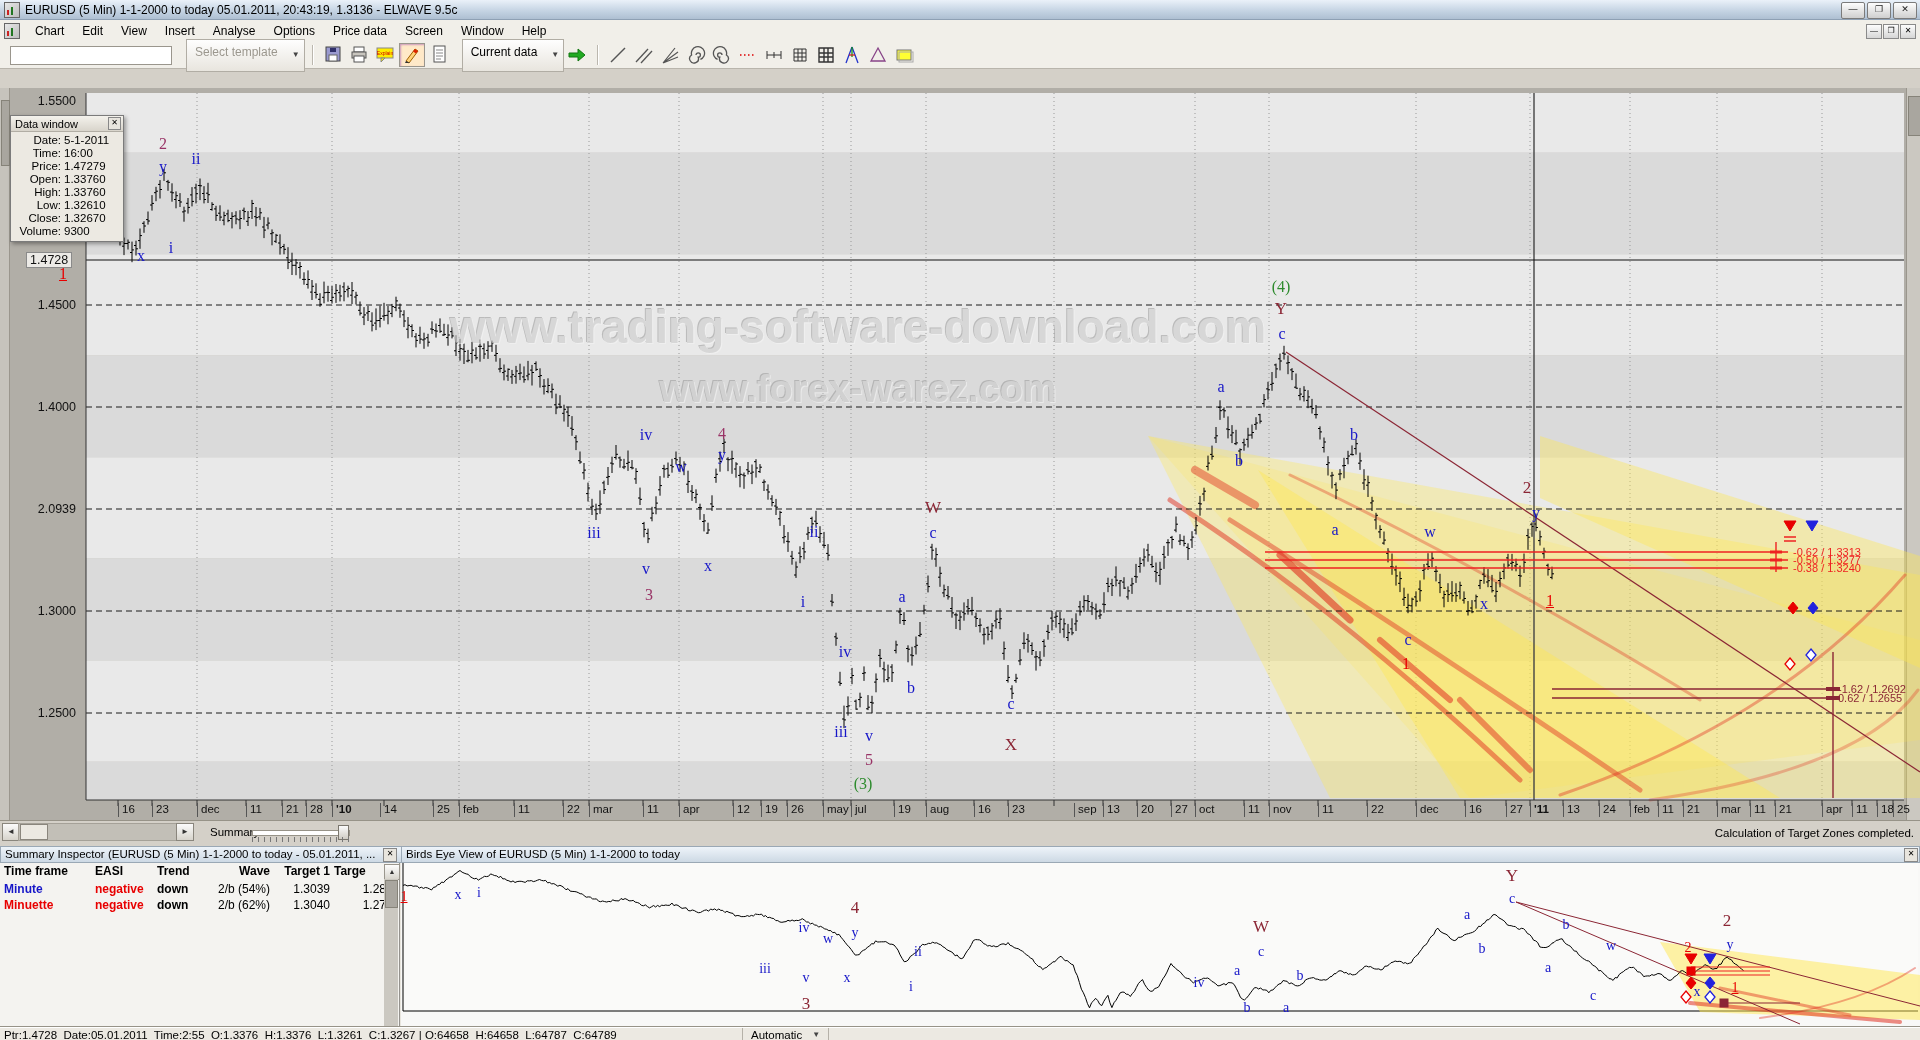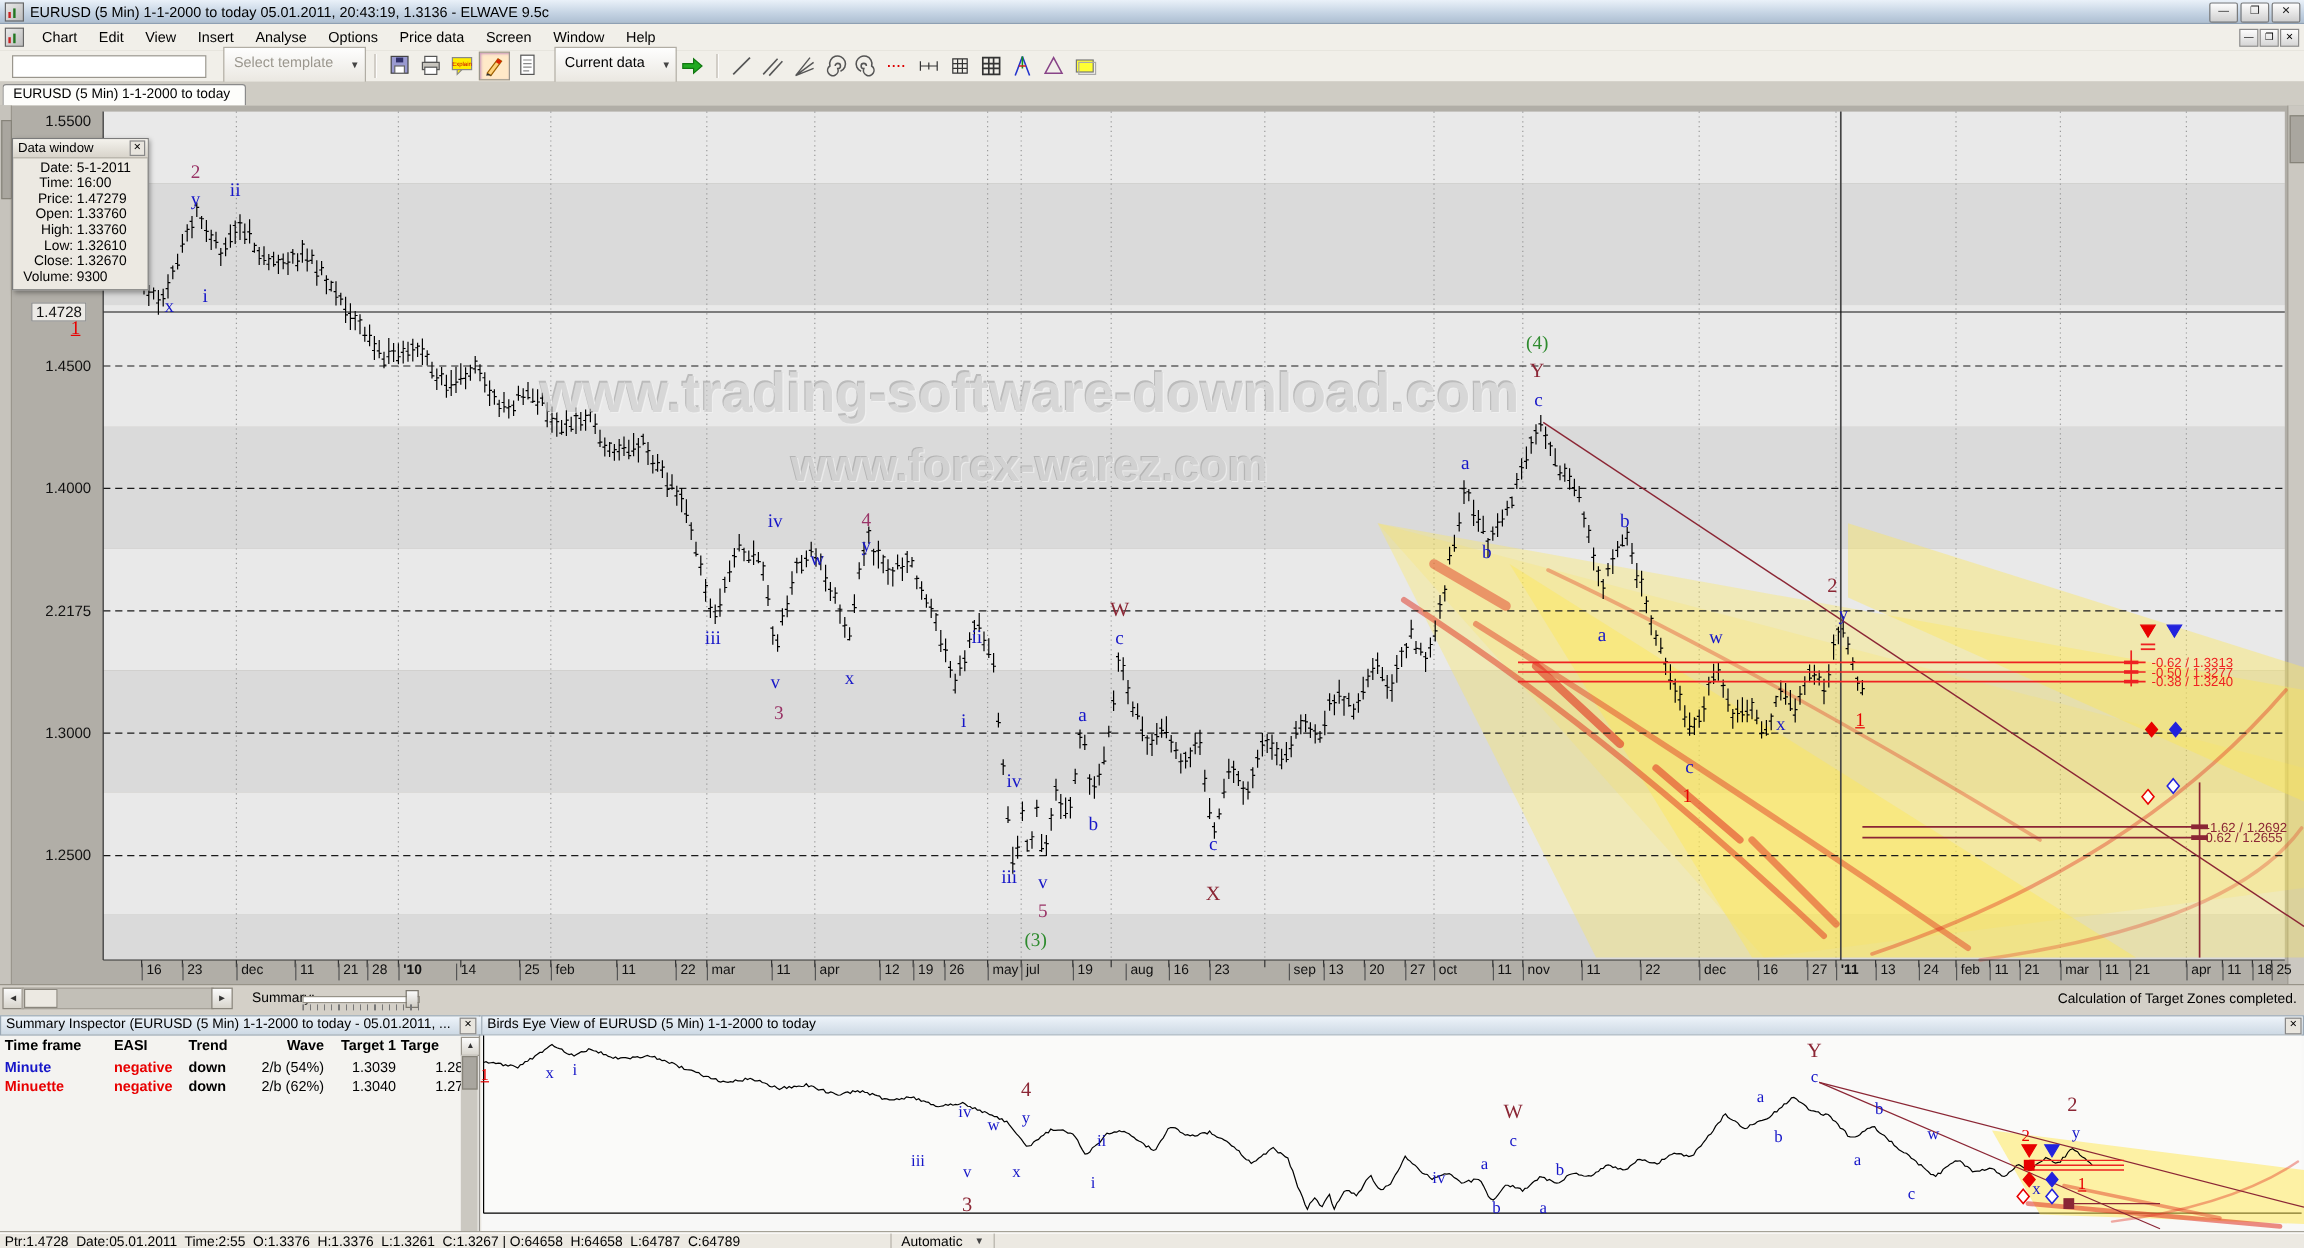--- a/index.html
+++ b/index.html
@@ -254,23 +254,20 @@
         </span>
         <span class="tbtn">
           <svg width="20" height="20" viewBox="0 0 20 20">
             <rect x="3" y="5" width="14" height="10" fill="#ffff33" stroke="#777"></rect>
             <rect x="5" y="7" width="14" height="10" fill="none" stroke="#aaa"></rect>
           </svg>
         </span>
       </span>
   </div>
 
-  <div class="tabbar">
-    <div class="tab">EURUSD (5 Min)  1-1-2000 to today</div>
-  </div>
 
   <div class="chartregion"></div>
   <div class="lstrip"></div>
   <div class="lthumb"></div>
   <div class="rscroll"></div>
   <div class="rthumb"></div>
 
   <div class="copyright">1996, 2010 Prognosis Software Development</div>
   <div class="wm wm2">www.forex-warez.com</div>
   <div class="wm wm1">www.trading-software-download.com</div>
@@ -418,21 +415,21 @@
       <polygon points="1691,977 1696,983 1691,989 1686,983" fill="#e80000" stroke="#e80000"></polygon>
       <polygon points="1710,977 1715,983 1710,989 1705,983" fill="#2222dd" stroke="#2222dd"></polygon>
       <polygon points="1686,991 1691,997 1686,1003 1681,997" fill="#fff" stroke="#e80000" stroke-width="1.3"></polygon>
       <polygon points="1710,991 1715,997 1710,1003 1705,997" fill="#fff" stroke="#2222dd" stroke-width="1.3"></polygon>
       <rect x="1720" y="999" width="8" height="8" fill="#8b2635" stroke="#8b2635"></rect>
     </svg>
   <div id="axis-labels">
       <div class="ylab" style="left: 4px; top: 94px;">1.5500</div>
       <div class="ylab" style="left: 4px; top: 298px;">1.4500</div>
       <div class="ylab" style="left: 4px; top: 400px;">1.4000</div>
-      <div class="ylab" style="left: 4px; top: 502px;">2.2175</div>
+      <div class="ylab" style="left: 4px; top: 502px;">2.0939</div>
       <div class="ylab" style="left: 4px; top: 604px;">1.3000</div>
       <div class="ylab" style="left: 4px; top: 706px;">1.2500</div>
       <div class="ylab ptr" style="left: 26px; top: 252px;">1.4728</div>
       <div class="xlab" style="left: 118px;">16</div>
       <div class="xlab" style="left: 152px;">23</div>
       <div class="xlab" style="left: 197px;">dec</div>
       <div class="xlab" style="left: 246px;">11</div>
       <div class="xlab" style="left: 282px;">21</div>
       <div class="xlab" style="left: 306px;">28</div>
       <div class="xlab bold" style="left: 332px;">'10</div>
@@ -443,21 +440,21 @@
       <div class="xlab" style="left: 563px;">22</div>
       <div class="xlab" style="left: 589px;">mar</div>
       <div class="xlab" style="left: 643px;">11</div>
       <div class="xlab" style="left: 679px;">apr</div>
       <div class="xlab" style="left: 733px;">12</div>
       <div class="xlab" style="left: 761px;">19</div>
       <div class="xlab" style="left: 787px;">26</div>
       <div class="xlab" style="left: 823px;">may</div>
       <div class="xlab" style="left: 851px;">jul</div>
       <div class="xlab" style="left: 894px;">19</div>
-      <div class="xlab" style="left: 926px; margin-left: 12px;">aug</div>
+      <div class="xlab" style="left: 926px;">aug</div>
       <div class="xlab" style="left: 974px;">16</div>
       <div class="xlab" style="left: 1008px;">23</div>
       <div class="xlab" style="left: 1054px; margin-left: 20px;">sep</div>
       <div class="xlab" style="left: 1103px;">13</div>
       <div class="xlab" style="left: 1137px;">20</div>
       <div class="xlab" style="left: 1171px;">27</div>
       <div class="xlab" style="left: 1195px;">oct</div>
       <div class="xlab" style="left: 1244px;">11</div>
       <div class="xlab" style="left: 1269px;">nov</div>
       <div class="xlab" style="left: 1318px;">11</div>

